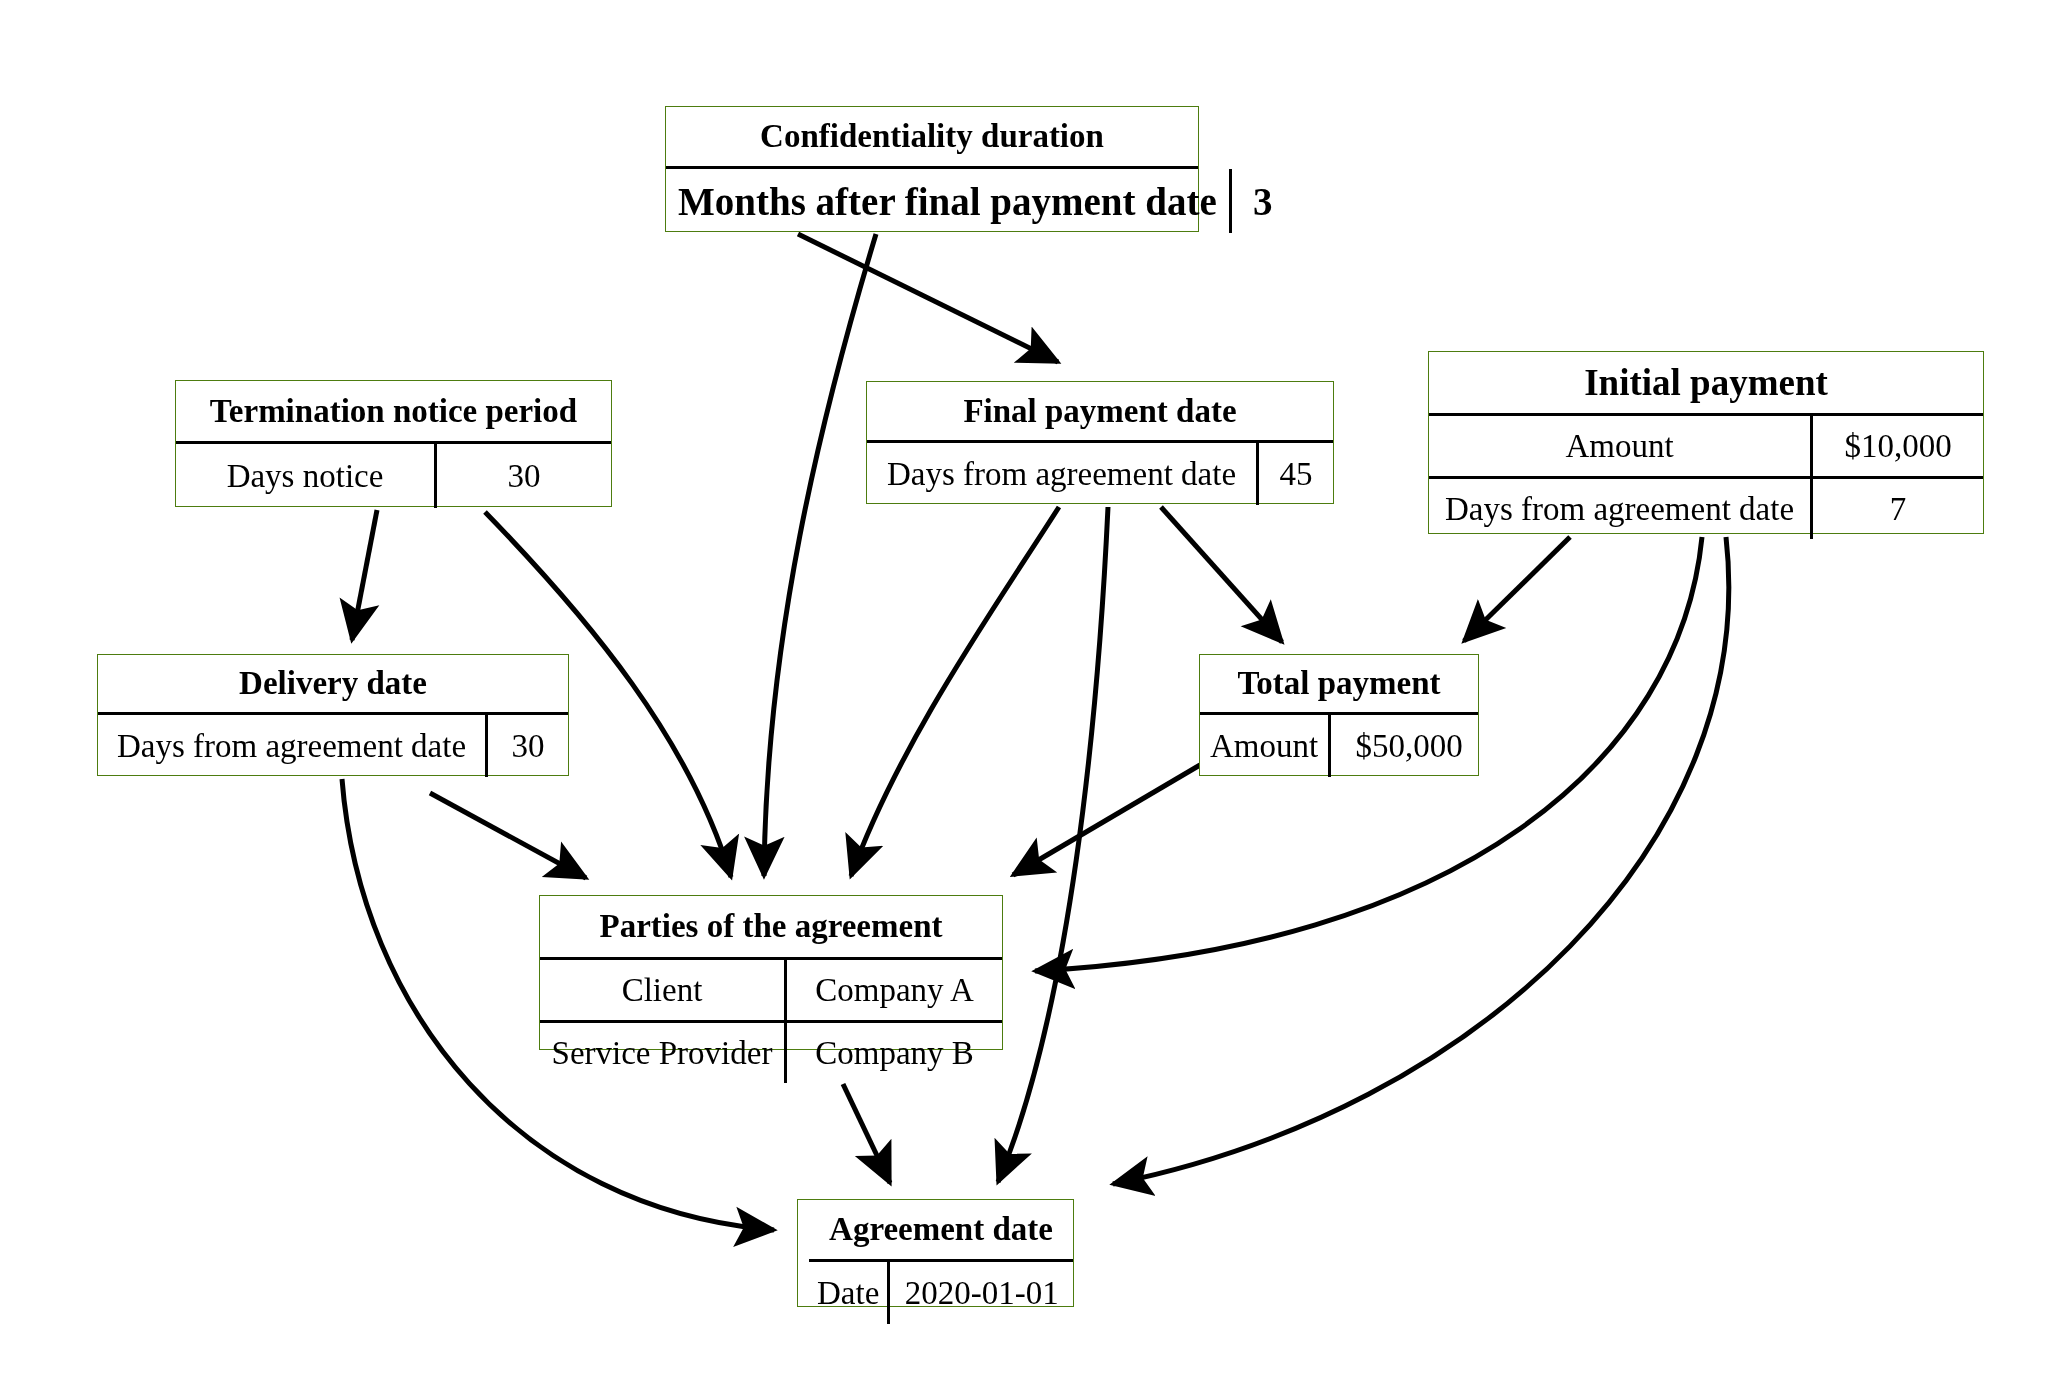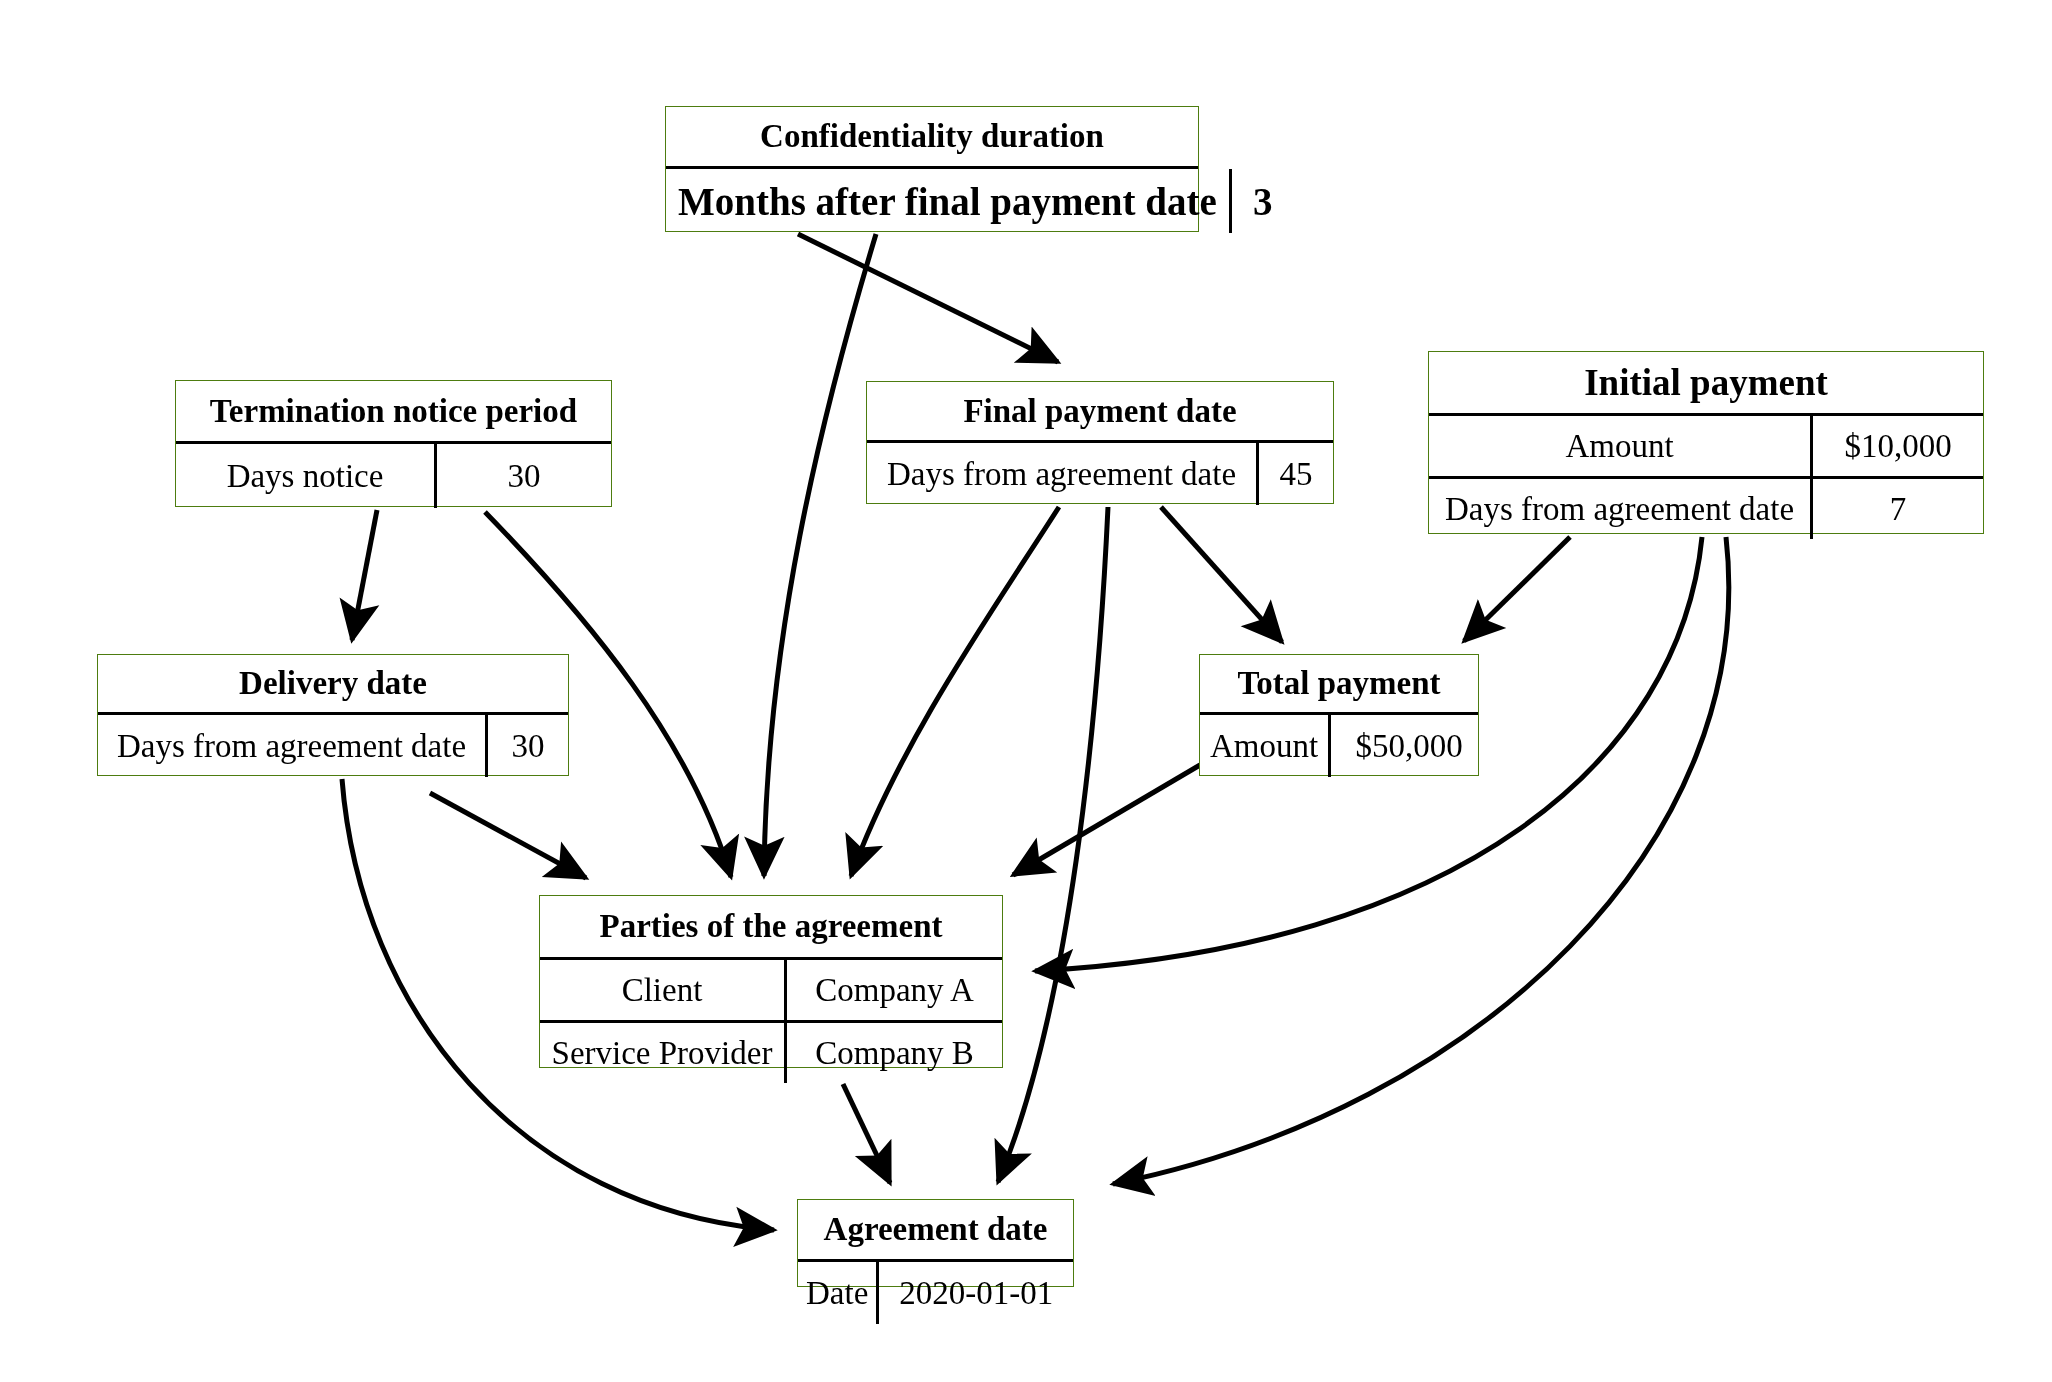--- a/index.html
+++ b/index.html
@@ -53,29 +53,29 @@
   #node-delivery-date .cell.v{width:64px;padding:0 8px;}
 
   #node-total-payment{left:1199px;top:654px;width:280px;height:122px;}
   #node-total-payment .t-row{height:57px;}
   #node-total-payment .title{font-size:33px;}
   #node-total-payment .row{height:62px;}
   #node-total-payment .cell{font-size:33px;}
   #node-total-payment .cell.k{padding:0 10px;}
   #node-total-payment .cell.v{width:144px;padding:0 6px;}
 
-  #node-parties-of-the-agreement{left:539px;top:895px;width:464px;height:173px;}
+  #node-parties-of-the-agreement{left:539px;top:895px;width:464px;height:155px;}
   #node-parties-of-the-agreement .t-row{height:61px;}
   #node-parties-of-the-agreement .title{font-size:33px;}
   #node-parties-of-the-agreement .row{height:60px;}
   #node-parties-of-the-agreement .cell{font-size:33px;}
   #node-parties-of-the-agreement .cell.k{padding:0 10px;}
   #node-parties-of-the-agreement .cell.v{width:199px;padding:0 8px;}
 
-  #node-agreement-date{left:797px;top:1199px;width:277px;height:88px;}
+  #node-agreement-date{left:797px;top:1199px;width:277px;height:108px;padding-left:11px;}
   #node-agreement-date .t-row{height:59px;}
   #node-agreement-date .title{font-size:33px;}
   #node-agreement-date .row{height:62px;}
   #node-agreement-date .cell{font-size:33px;}
   #node-agreement-date .cell.k{padding:0 8px;flex:0 0 auto;}
   #node-agreement-date .cell.v{flex:1 1 auto;padding:0 8px;}
 </style>
 </head>
 <body>
 

